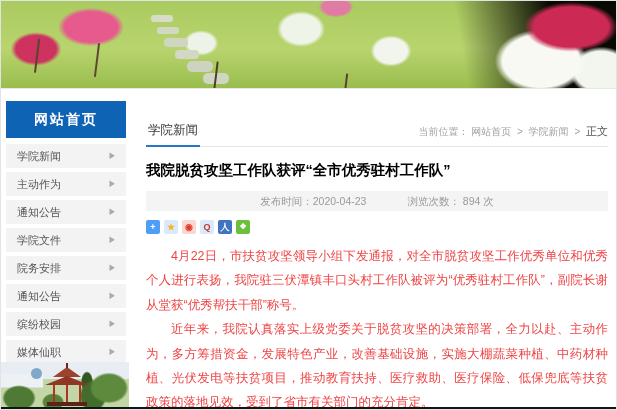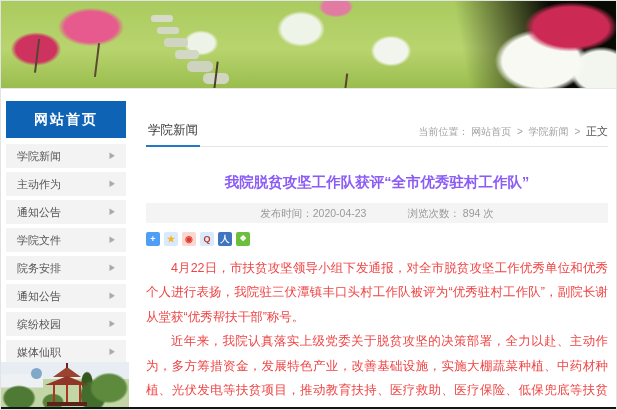--- a/index.html
+++ b/index.html
@@ -65,22 +65,22 @@
   .section-tab {
     font-size:12.5px; color:#3a3a3a; padding:0 2px 6px 2px;
     border-bottom:2px solid #2577c8; margin-bottom:-1px; cursor:pointer;
   }
   .breadcrumb { font-size:10px; color:#a3a3a3; padding-bottom:7px;margin-top:17px; }
   .breadcrumb a { color:#a3a3a3; text-decoration:none; cursor:pointer; }
   .breadcrumb .sep { margin:0 3px; }
   .breadcrumb .current { color:#555; font-size:11px; }
 
   .article-title {
-    margin-top:26px; text-align:center;
-    font-size:14.5px; font-weight:bold; color:#8b5cf6;
+    margin-top:14px; 
+    font-size:14.5px; font-weight:bold; color:#000000;
   }
   .meta-bar {
     margin-top:11px; height:20px; line-height:20px; background:#f4f4f4;
     text-align:center; font-size:10.5px; color:#9a9a9a;
   }
   .meta-bar span { margin:0 19px; }
 
   .share-row { margin-top:9px; display:flex; gap:4px; }
   .share-icon {
     width:14px; height:14px; border-radius:2px; cursor:pointer;

